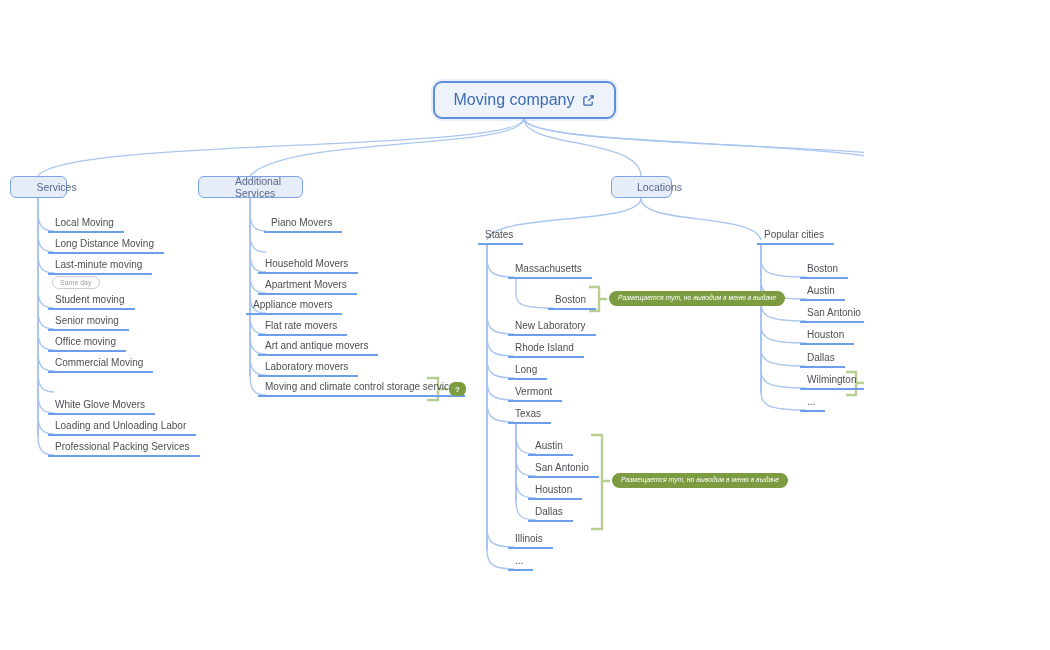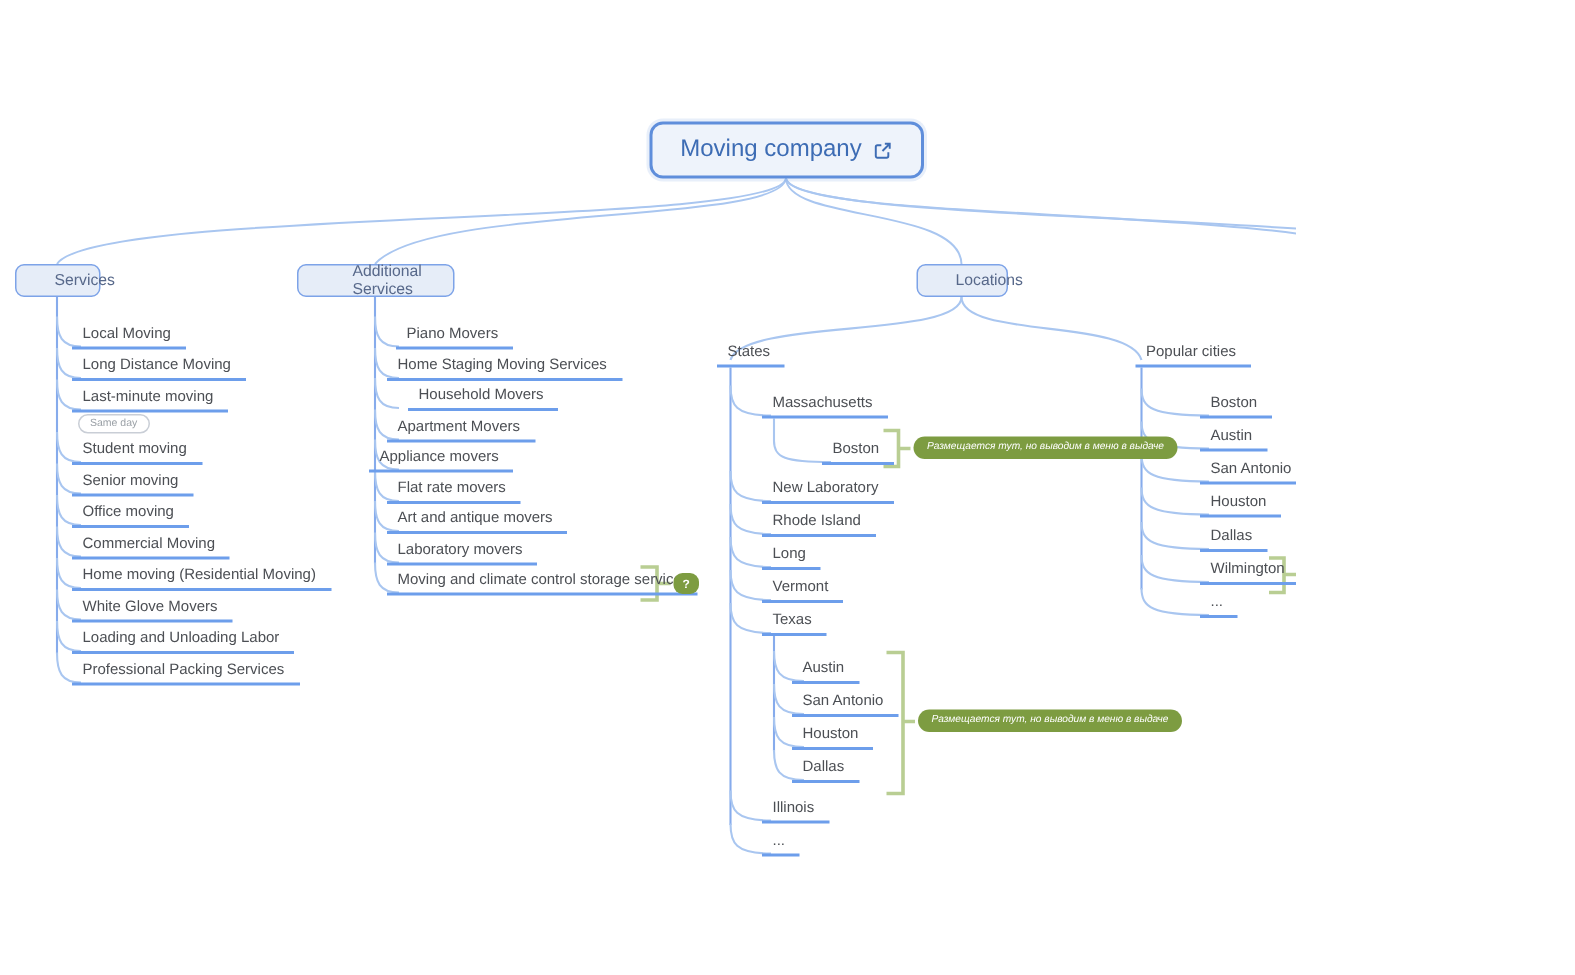--- a/index.html
+++ b/index.html
@@ -121,28 +121,26 @@
   <div class="branch-node" style="left:980px;top:176px;width:61px">Piano us</div>
 
   <div class="leaf" style="left:48px;top:215px">Local Moving</div>
   <div class="leaf" style="left:48px;top:236px">Long Distance Moving</div>
   <div class="leaf" style="left:48px;top:257px">Last-minute moving</div>
   <div class="tag" style="left:52px;top:276px">Same day</div>
   <div class="leaf" style="left:48px;top:292px">Student moving</div>
   <div class="leaf" style="left:48px;top:313px">Senior moving</div>
   <div class="leaf" style="left:48px;top:334px">Office moving</div>
   <div class="leaf" style="left:48px;top:355px">Commercial Moving</div>
-  <div class="leaf" style="left:48px;top:376px">Home moving (Residential Moving)</div>
   <div class="leaf" style="left:48px;top:397px">White Glove Movers</div>
   <div class="leaf" style="left:48px;top:418px">Loading and Unloading Labor</div>
   <div class="leaf" style="left:48px;top:439px">Professional Packing Services</div>
 
   <div class="leaf" style="left:264px;top:215px">Piano Movers</div>
-  <div class="leaf" style="left:258px;top:236px">Home Staging Moving Services</div>
-  <div class="leaf" style="left:272px;top:256px">Household Movers</div>
+  <div class="leaf" style="left:258px;top:256px">Household Movers</div>
   <div class="leaf" style="left:258px;top:277px">Apartment Movers</div>
   <div class="leaf" style="left:246px;top:297px">Appliance movers</div>
   <div class="leaf" style="left:258px;top:318px">Flat rate movers</div>
   <div class="leaf" style="left:258px;top:338px">Art and antique movers</div>
   <div class="leaf" style="left:258px;top:359px">Laboratory movers</div>
   <div class="leaf" style="left:258px;top:379px">Moving and climate control storage service</div>
   <div class="qbadge" style="left:449px;top:382px">?</div>
 
   <div class="leaf" style="left:478px;top:227px">States</div>
   <div class="leaf" style="left:508px;top:261px">Massachusetts</div>

